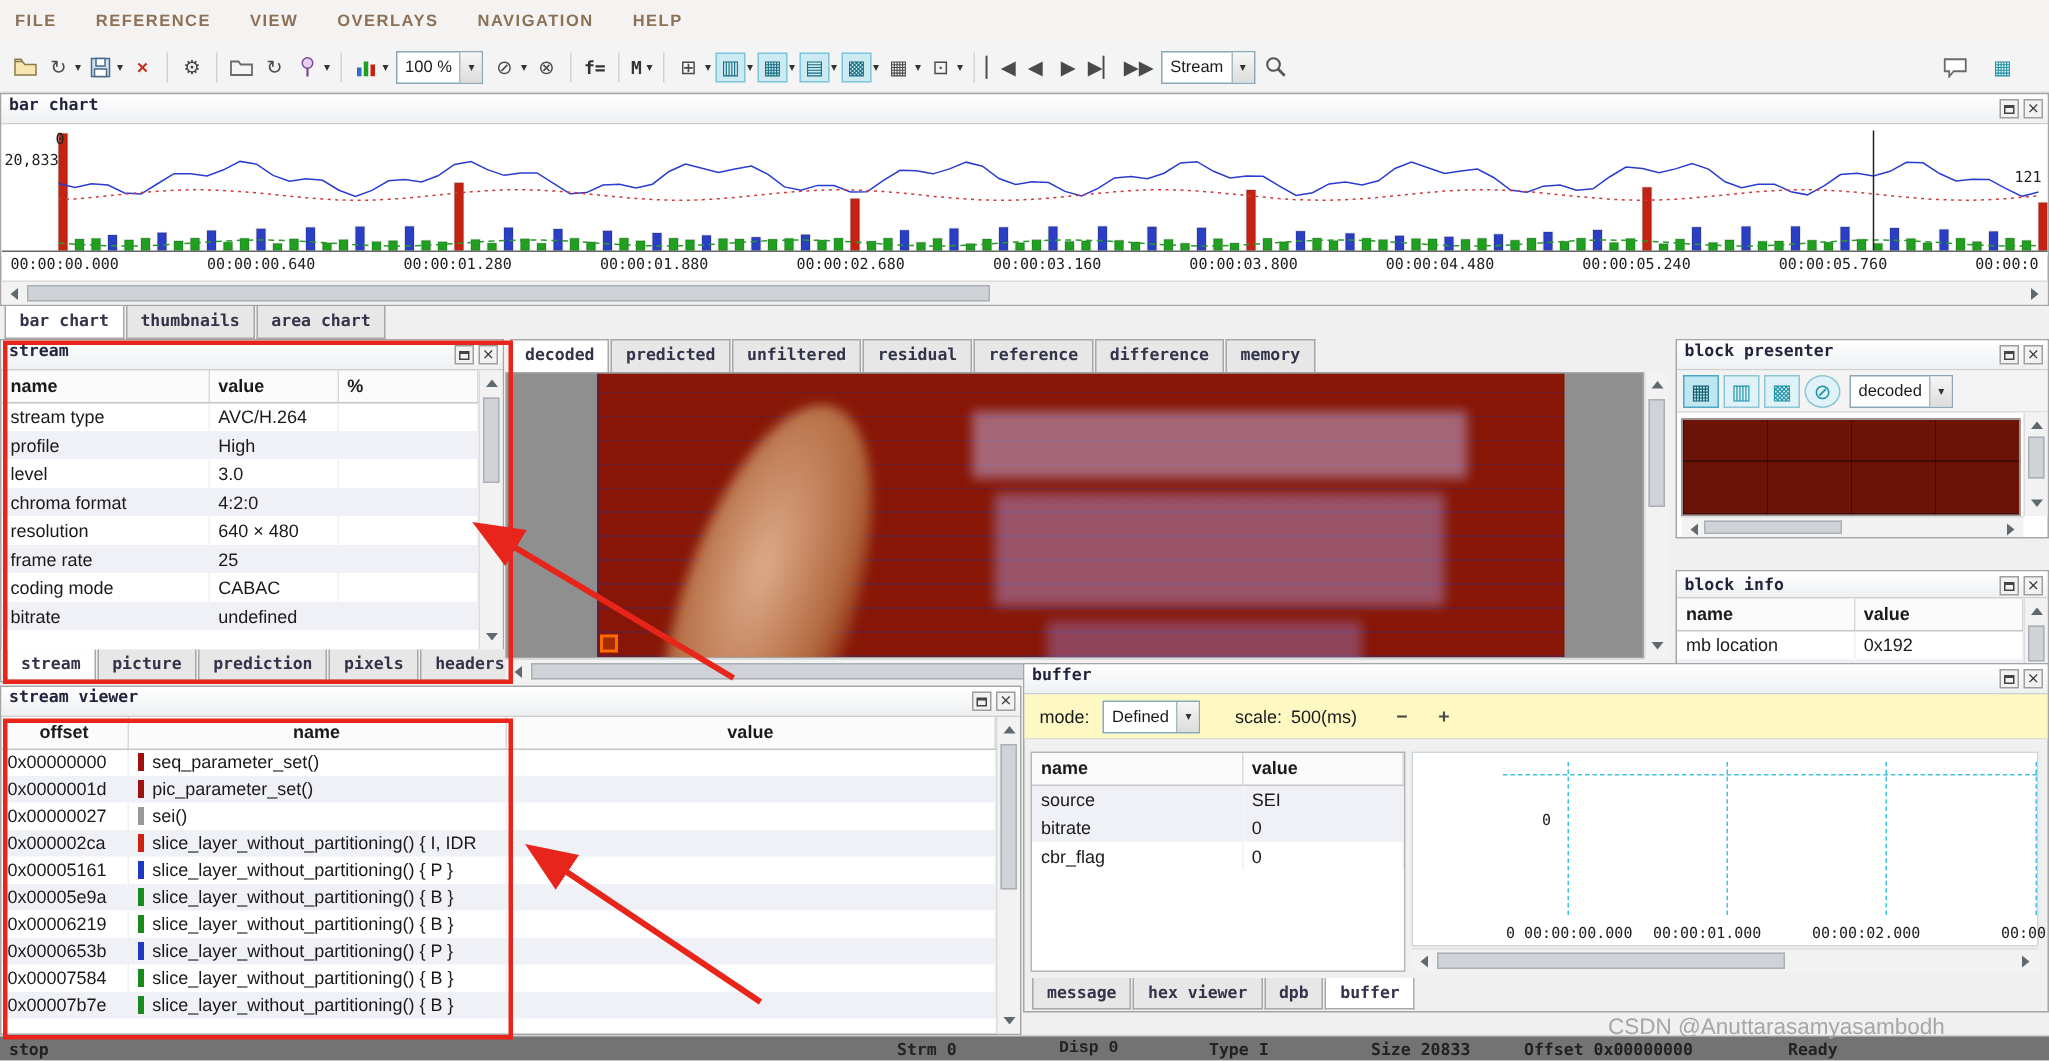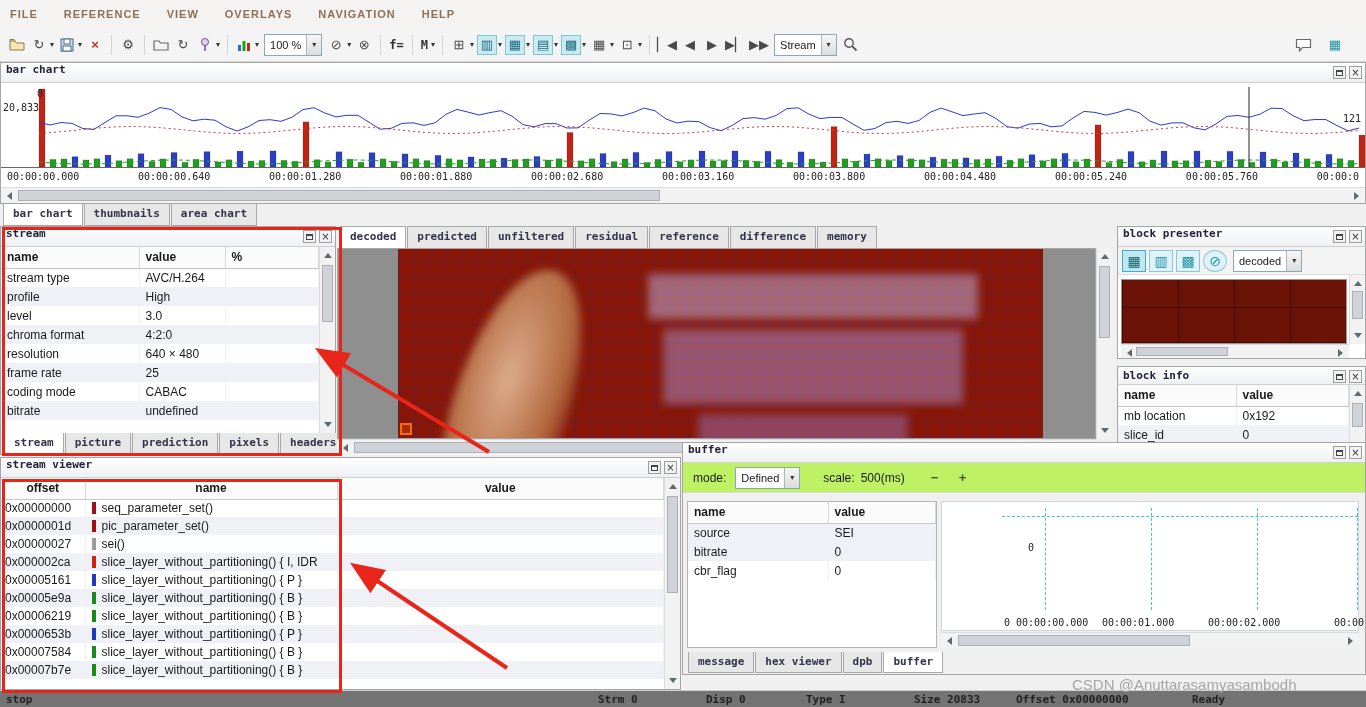--- a/index.html
+++ b/index.html
@@ -125,59 +125,59 @@
   .bp-ico.sel{background:#bfe7f2;border-color:#4aa8c2;color:#14606f;}
   #bp-display{position:absolute;left:3px;top:52px;right:18px;bottom:14px;border:1px solid #999;
               background-color:#6b1306;box-sizing:border-box;
               background-image:
                 repeating-linear-gradient(0deg, rgba(0,0,0,.4) 0 1px, transparent 1px 35px),
                 repeating-linear-gradient(90deg, rgba(0,0,0,.4) 0 1px, transparent 1px 56px);}
   #bp-vscroll{right:0;top:48px;bottom:14px;}
   #bp-hscroll{left:3px;right:16px;bottom:0;height:14px;}
 
   
-  #bi-panel{left:1117px;top:366px;width:249px;height:94px;}
+  #bi-panel{left:1117px;top:380px;width:249px;height:94px;}
   #bi-table-wrap{position:absolute;left:0;top:18px;right:16px;bottom:0;overflow:hidden;}
   #bi-table th:nth-child(1){width:118px;}
   #bi-vscroll{right:0;top:18px;bottom:0;}
   #bi-panel .ptitle{height:18px;line-height:17px;}
 
   
   #viewer-panel{left:0;top:457px;width:681px;height:233px;}
   #viewer-table-wrap{position:absolute;left:0;top:20px;right:16px;bottom:0;overflow:hidden;}
   #viewer-table th{text-align:center;}
   #viewer-table th:nth-child(1){width:84px;} #viewer-table th:nth-child(2){width:252px;}
   #viewer-table td{height:18px;}
   #viewer-table td.col-offset{padding:0 4px;}
   #viewer-vscroll{right:0;top:20px;bottom:0;}
 
   
   #buffer-panel{left:682px;top:442px;width:684px;height:233px;background:#f0f0f0;}
-  #buffer-toolbar{position:absolute;left:0;top:20px;right:0;height:30px;background:#bef264;
+  #buffer-toolbar{position:absolute;left:0;top:20px;right:0;height:30px;background:#fef9c3;
                   border-bottom:1px solid #ddd;display:flex;align-items:center;gap:6px;
                   padding-left:10px;box-sizing:border-box;font:12px "Liberation Sans",sans-serif;text-align:right;}
   #buffer-table-wrap{position:absolute;left:4px;top:58px;width:250px;height:147px;background:#fff;
                      border:1px solid #b5b5b5;overflow:hidden;box-sizing:border-box;}
   #buffer-table th:nth-child(1){width:140px;}
   #buf-chart{position:absolute;left:258px;top:58px;width:418px;height:130px;background:#fff;
              border:1px solid #cdd6da;box-sizing:border-box;}
   .vline{position:absolute;top:6px;bottom:20px;width:0;border-left:1px dashed #3fc4da;}
   #vl0{left:103px;} #vl1{left:209px;} #vl2{left:315px;} #vl3{left:415px;}
   .hline{position:absolute;left:60px;right:0;top:14px;border-top:1px dashed #3fc4da;}
   #buf-zero{position:absolute;left:86px;top:40px;font:10px "DejaVu Sans Mono",monospace;color:#222;}
   .bx{position:absolute;bottom:2px;font:10px "DejaVu Sans Mono",monospace;color:#222;white-space:nowrap;}
   .bx0{left:62px;} .bx1{left:160px;} .bx2{left:266px;} .bx3{left:392px;}
   #buf-hscroll{left:258px;top:189px;width:418px;}
   #buffer-tabs{position:absolute;left:2px;top:209px;height:21px;text-align:right;}
 
   
   #statusbar{position:absolute;left:0;top:690px;width:100%;height:17px;background:#737373;
              border-top:1px solid #cfcfcf;font:bold 11px "DejaVu Sans Mono",monospace;color:#222;}
   .st{position:absolute;top:2px;white-space:nowrap;}
-  .st0{left:6px;} .st1{left:598px;} .st2{left:706px;} .st3{left:806px;}
+  .st0{left:6px;} .st1{left:598px;} .st2{left:706px;font-family:Liberation Mono, monospace;} .st3{left:806px;}
   .st4{left:914px;} .st5{left:1016px;} .st6{left:1192px;}
 
   
   #watermark{position:absolute;left:1072px;top:676px;font:15px "Liberation Sans",sans-serif;
              color:#a6a6a6;z-index:90;pointer-events:none;}
   .ann-rect{position:absolute;border:3px solid #e8251a;box-sizing:border-box;z-index:100;pointer-events:none;}
   #ann-rect-stream{left:2px;top:227px;width:340px;height:229px;}
   #ann-rect-viewer{left:2px;top:479px;width:340px;height:214px;}
   #ann-svg{position:absolute;left:0;top:0;z-index:100;pointer-events:none;}
 </style>

